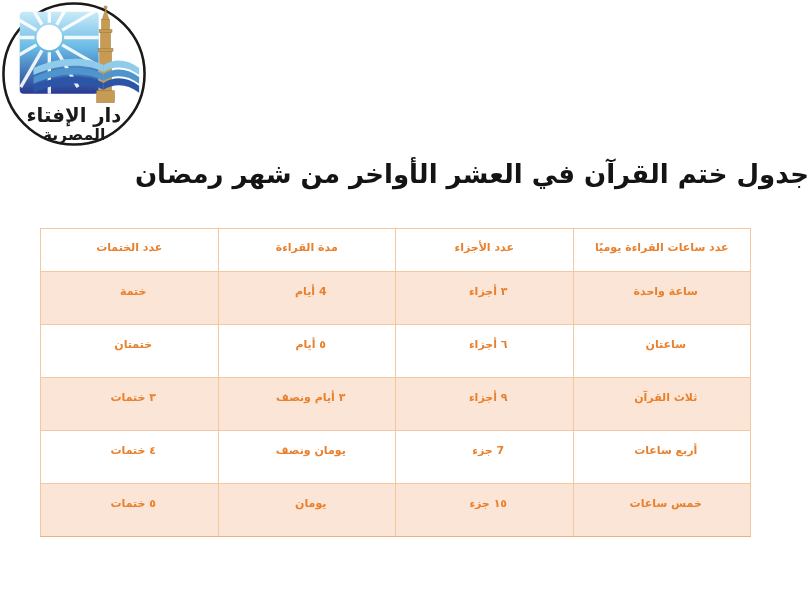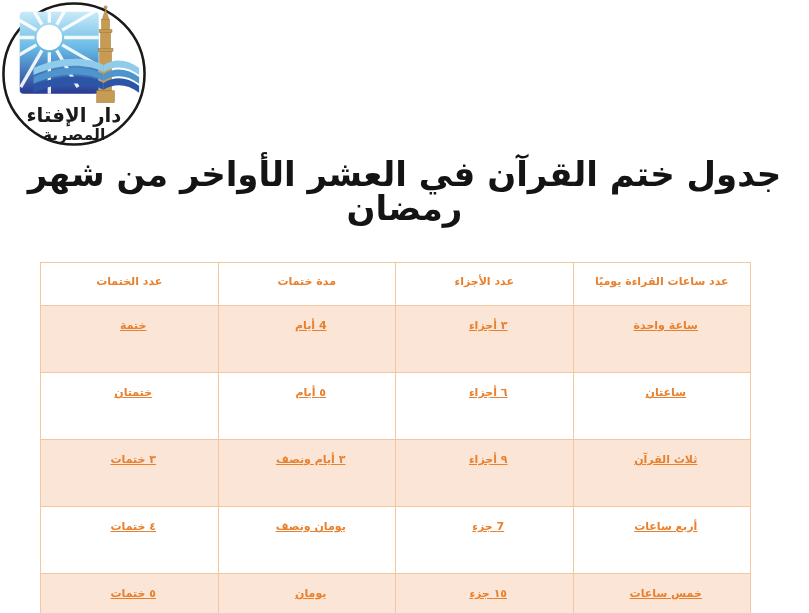--- a/index.html
+++ b/index.html
@@ -18,22 +18,22 @@
     direction:rtl;
     font-family:"DejaVu Sans",sans-serif;
     overflow:hidden;
   }
   .logo-wrap{
     display:flex;justify-content:flex-end;
   }
   .logo-wrap svg{display:block;}
   h1.page-title{
     margin:9px 0 0 0;
-    text-align:center;
-    font-size:34px;
+    text-align:right;
+    font-size:26px;
     line-height:34px;
     font-weight:bold;
     color:var(--title-text);
     letter-spacing:-0.5px;
   }
   table.schedule{
     table-layout:fixed;
     width:711px;
     margin:37px 58px 0 40px; 
     border-collapse:collapse;
@@ -48,24 +48,23 @@
     font-size:11px;
     line-height:22px;
     overflow:hidden;
   }
   table.schedule th{
     height:43px;
     padding:8px 4px 0 4px;
     background:#FFFFFF;
   }
   table.schedule td{
-    height:67px;
+    height:53px;
     padding:9px 4px 0 12px;
     background:#FFFFFF;
-    text-decoration:underline;
   }
   table.schedule tr.band td{
     background:var(--band-fill);
   }
   table.schedule tbody tr:last-child td{
     border-bottom-color:var(--border-bottom);
   }
 </style>
 </head>
 <body>
@@ -130,21 +129,21 @@
   </svg>
 </div>
 
 <h1 class="page-title">جدول ختم القرآن في العشر الأواخر من شهر رمضان</h1>
 
 <table class="schedule">
   <thead>
     <tr>
         <th>عدد ساعات القراءة يوميًا</th>
         <th>عدد الأجزاء</th>
-        <th>مدة ختمات</th>
+        <th>مدة القراءة</th>
         <th>عدد الختمات</th>
       </tr>
   </thead>
   <tbody>
       <tr class="band">
         <td>ساعة واحدة</td>
         <td>٣ أجزاء</td>
         <td>4 أيام</td>
         <td>ختمة</td>
       </tr>

